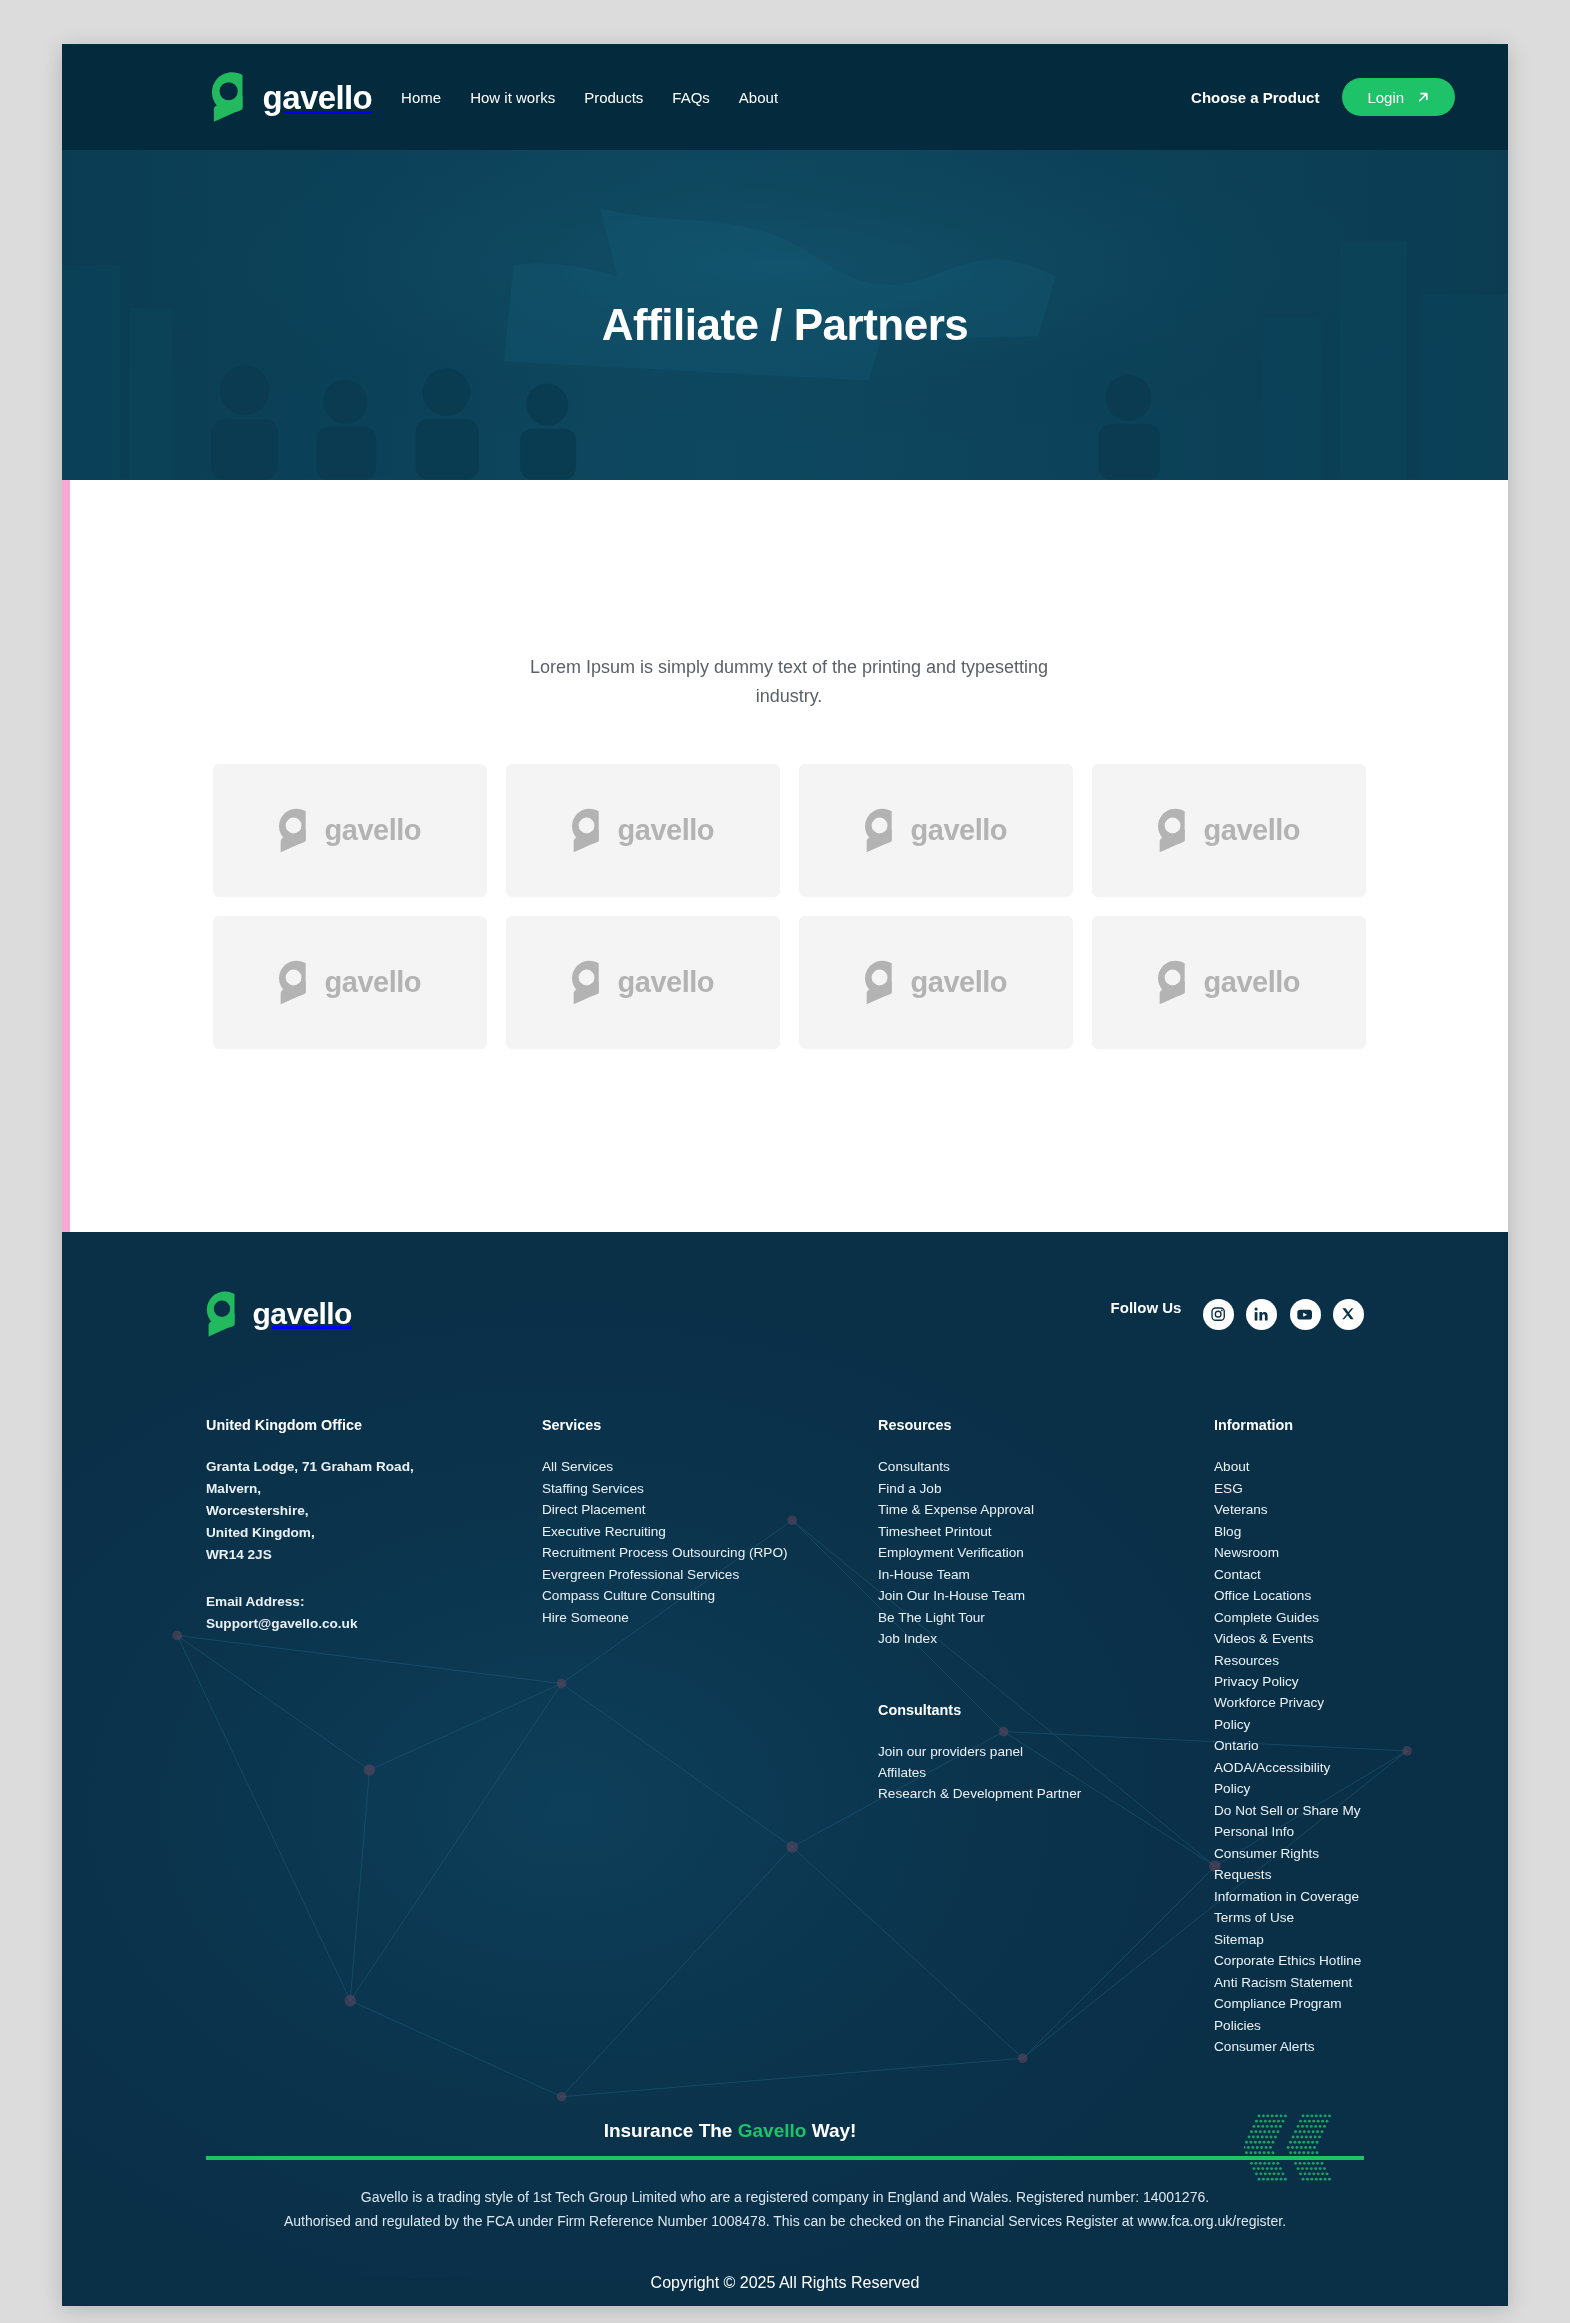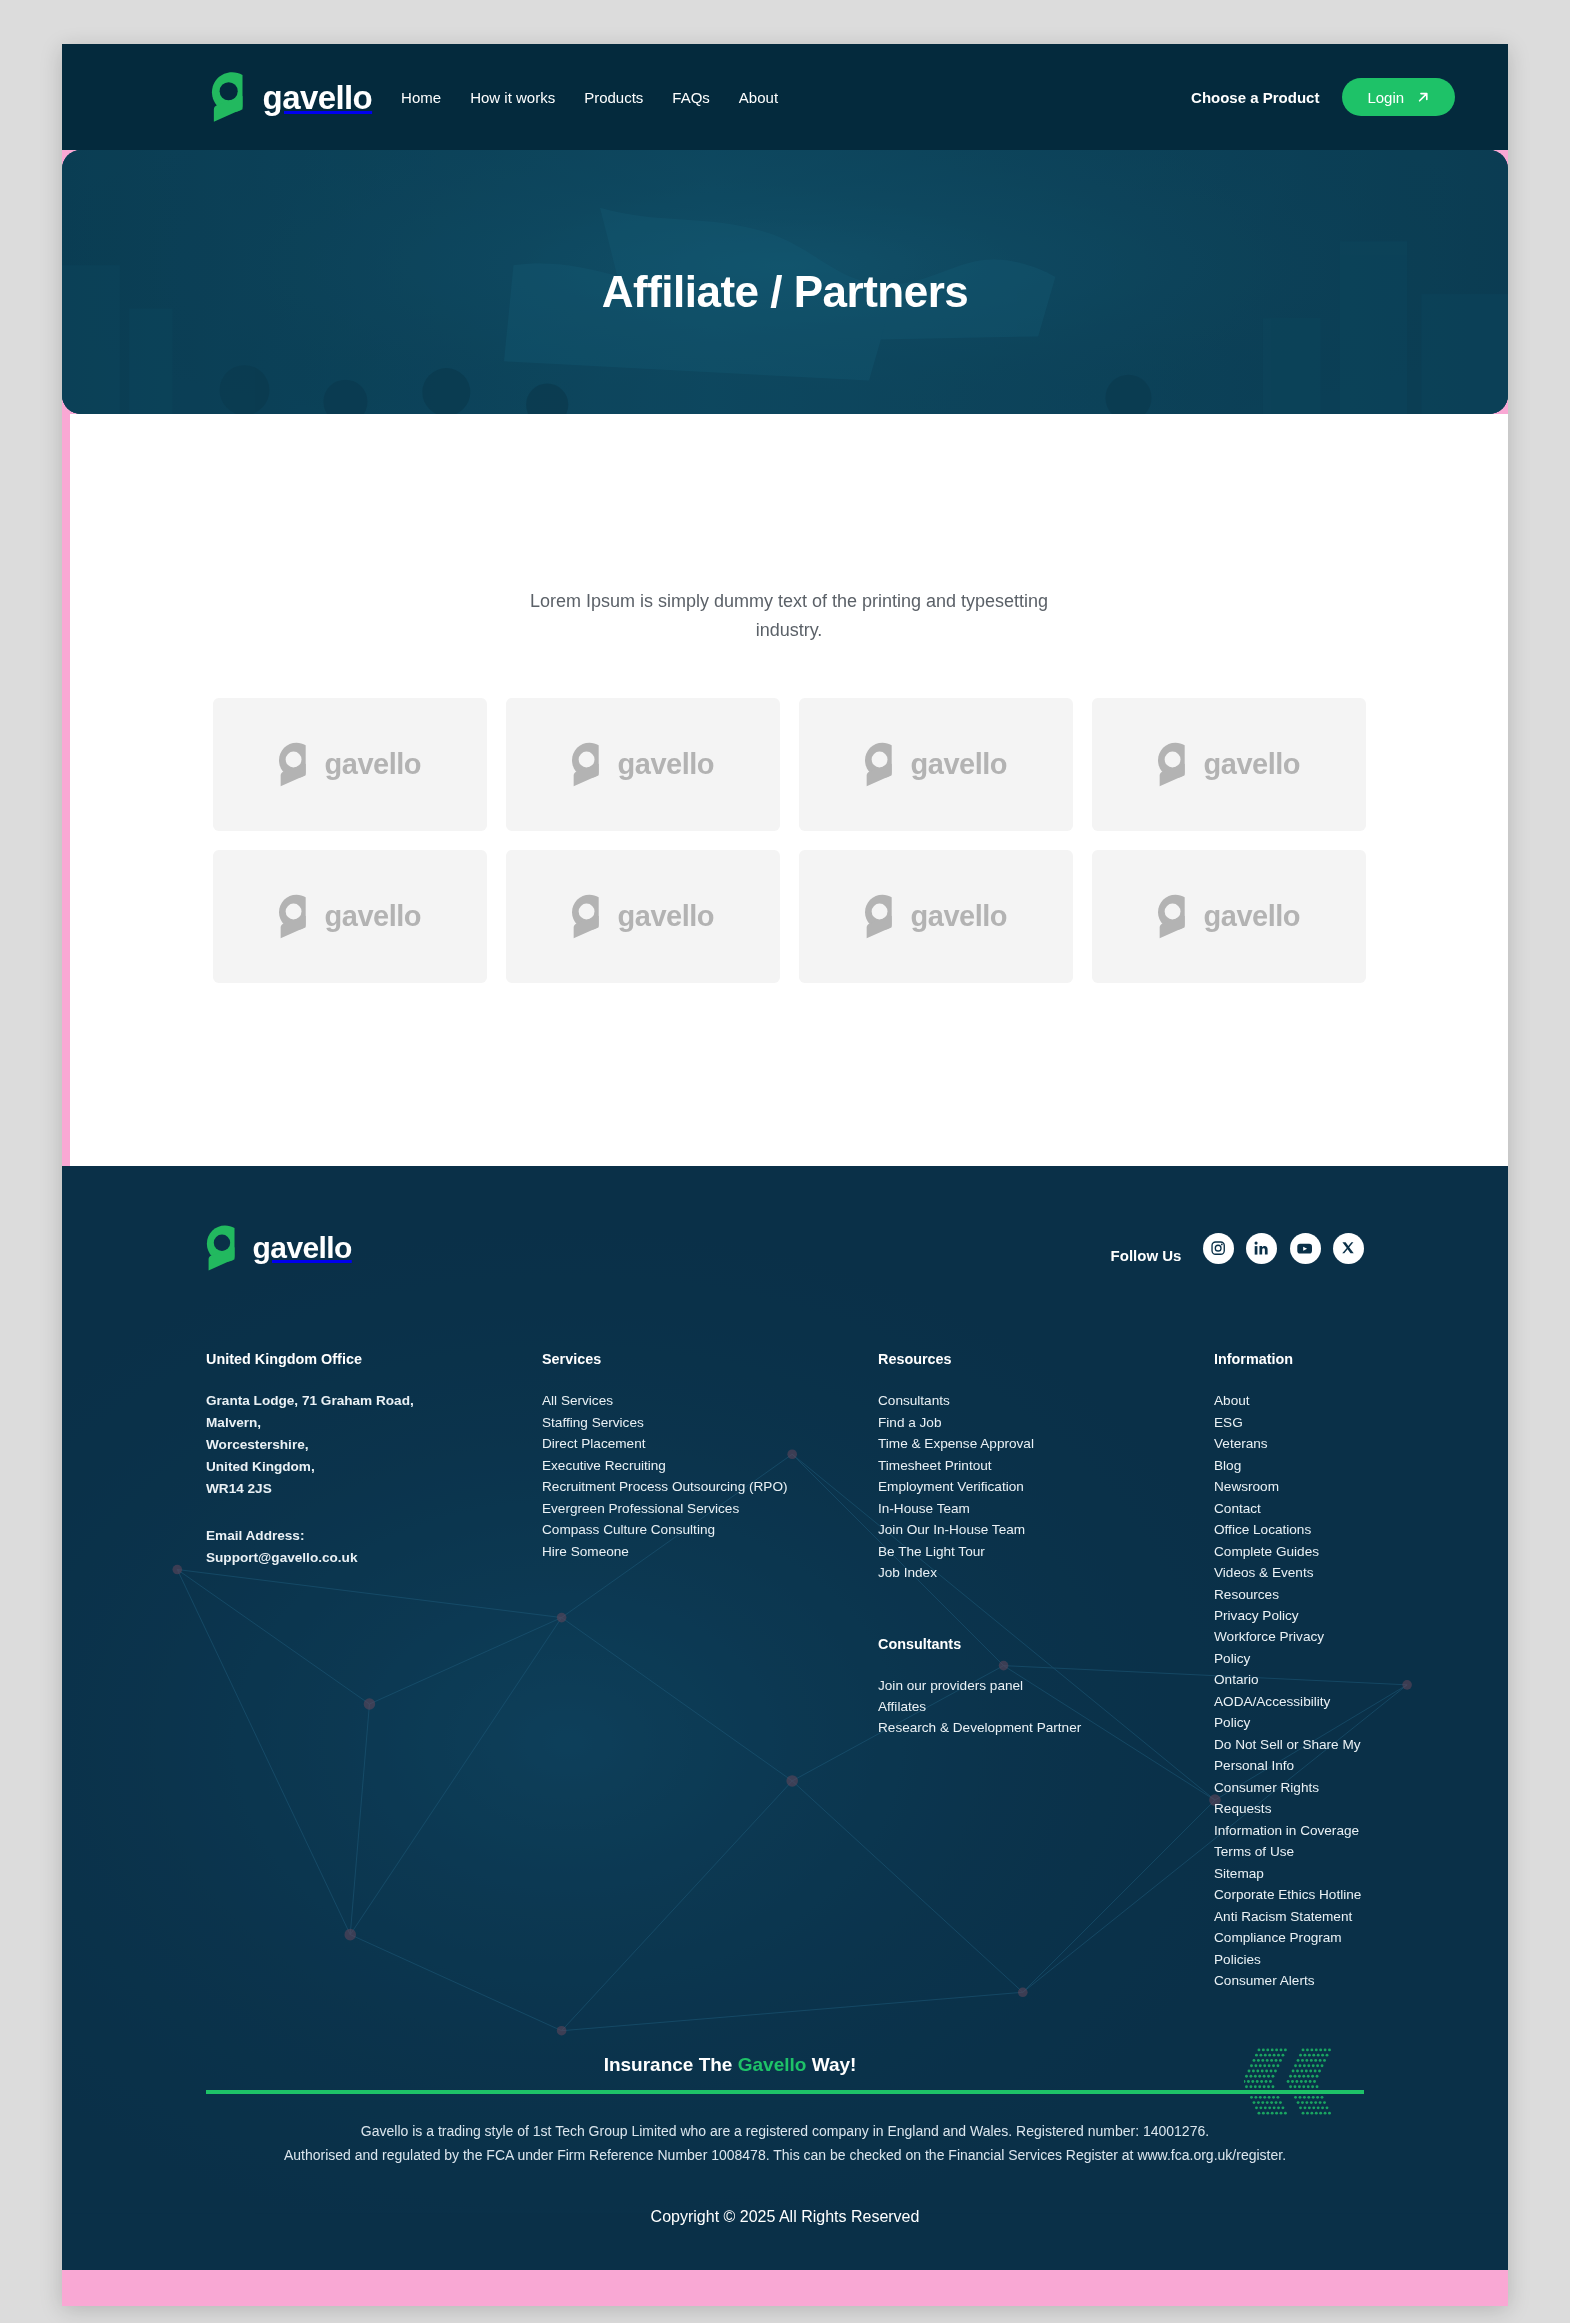--- a/index.html
+++ b/index.html
@@ -43,24 +43,24 @@
     background:#1ec268; color:#ffffff;
     border:none; border-radius:21px;
     padding:10.6px 25px;
     font-size:15px; font-family:inherit;
     display:flex; align-items:center; gap:11.5px;
     cursor:pointer; white-space:nowrap;
   }
 
   
   .hero{
-    position:relative; height:264px;
+    position:relative; height:330px;
     background:#0d4558;
     overflow:hidden;
-    display:flex; align-items:center; justify-content:center;border-radius:19px;
+    display:flex; align-items:center; justify-content:center;
   }
   .hero-bg{ position:absolute; inset:0; }
   .hero-title{
     position:relative; z-index:3;
     color:#ffffff; font-size:44px; font-weight:700;
     letter-spacing:-0.5px;
     text-align:center;
     margin-top:19px;
   }
 
@@ -96,21 +96,21 @@
     padding:58px 0 0;
     overflow:hidden;
   }
   .footer-net{ position:absolute; inset:0; opacity:.55; }
   .footer-inner{ position:relative; z-index:3; padding:0 144px; }
 
   .f-top{ display:flex; align-items:center; }
   .f-brand{ display:flex; align-items:center; gap:8.6px; }
   .f-brand .mark{ width:38px; height:48px; }
   .f-brand .word{ color:#fff; font-size:30px; font-weight:700; letter-spacing:-0.6px; }
-  .f-social{ margin-left:auto; display:flex; align-items:flex-end; gap:12.5px; }
+  .f-social{ margin-left:auto; display:flex; align-items:flex-start; gap:12.5px; }
   .f-social .lbl{ font-size:15px; font-weight:700; margin-right:8.6px; }
   .soc{
     width:31px; height:31px; border-radius:50%;
     background:#ffffff;
     display:flex; align-items:center; justify-content:center;
     cursor:pointer;
   }
 
   .f-cols{
     display:grid;

